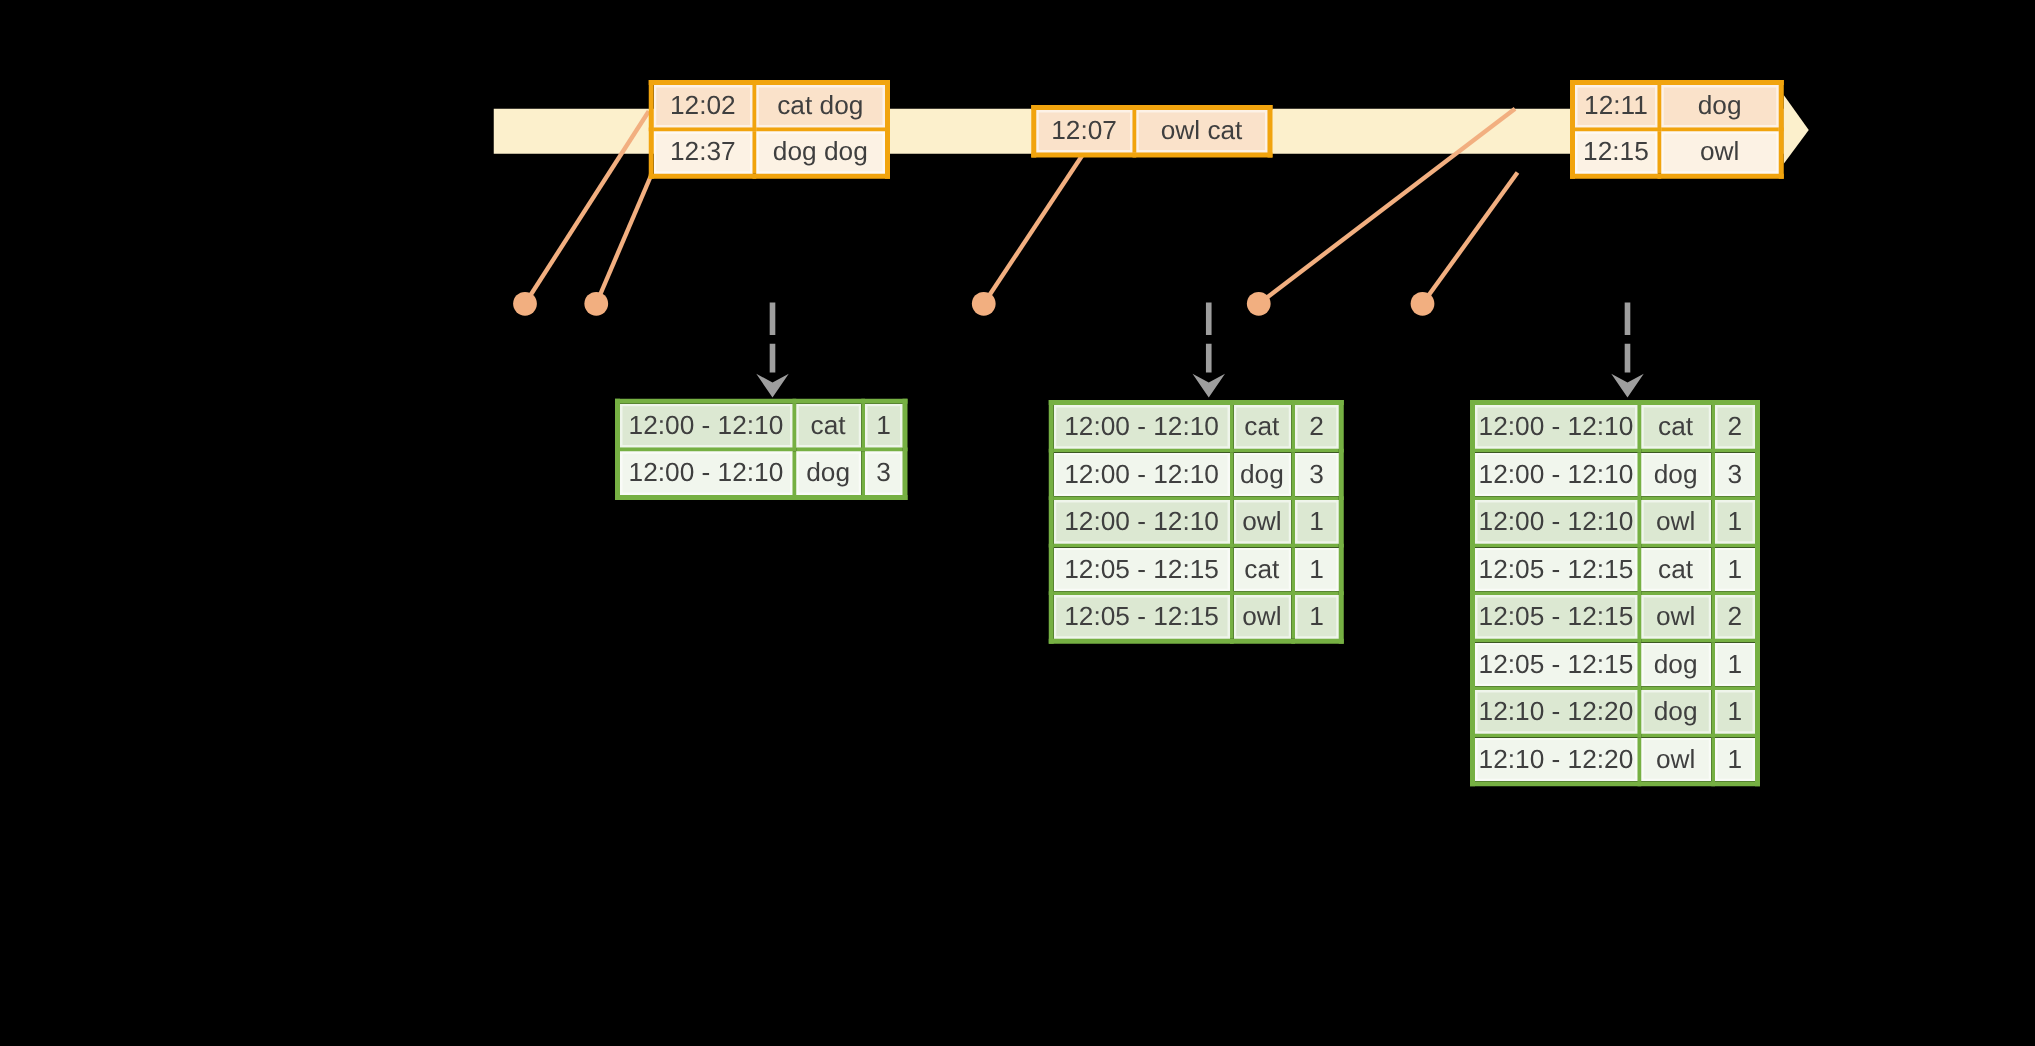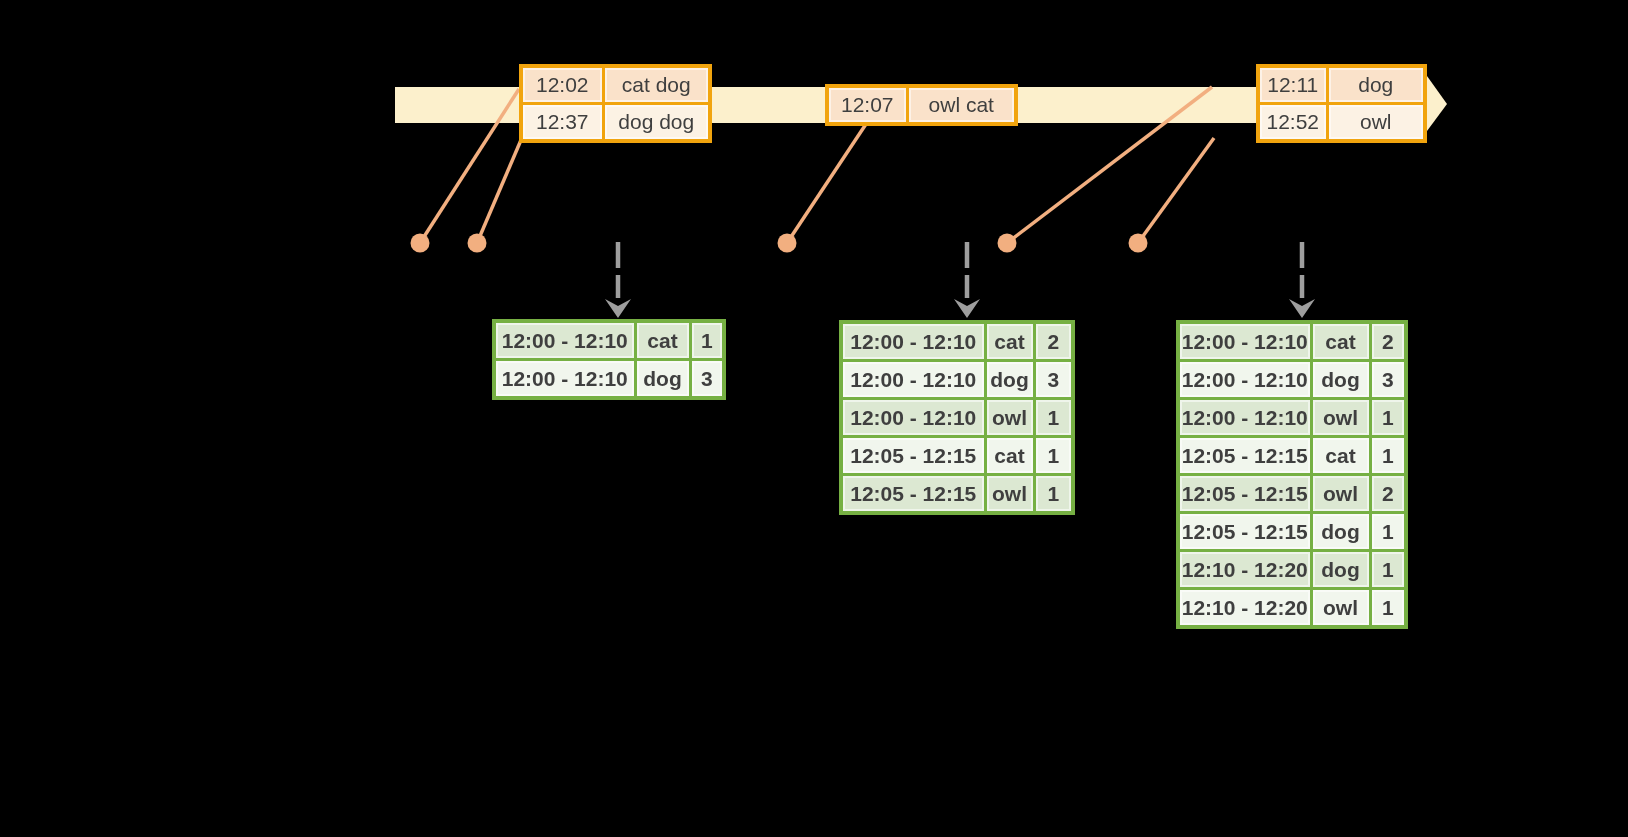--- a/index.html
+++ b/index.html
@@ -24,21 +24,21 @@
     overflow:hidden;
     white-space:nowrap;
     box-shadow:inset 0 0 0 2px rgba(255,255,255,.55);
   }
 
   .event-table{border:4px solid var(--event-border,#f1a40e);}
   .event-table td{border:3px solid var(--event-border,#f1a40e);height:32px;}
   .event-table tr.row-dark  td{background:var(--event-row-dark,#fae2ca);}
   .event-table tr.row-light td{background:var(--event-row-light,#fcf2e4);}
 
-  .result-table{border:4px solid var(--result-border,#76b043);font-weight:bold;}
+  .result-table{border:4px solid var(--result-border,#76b043);}
   .result-table td{border:3px solid var(--result-border,#76b043);height:33px;}
   .result-table tr.row-dark  td{background:var(--result-row-dark,#dce8d2);}
   .result-table tr.row-light td{background:var(--result-row-light,#f1f6ed);}
 
   .band{fill:var(--timeline-band,#fcf0cc);}
   .connector{stroke:var(--connector,#f2af80);stroke-width:3.5;fill:none;}
   .dot{fill:var(--connector,#f2af80);}
   .trigger-line{stroke:var(--trigger-arrow,#9e9e9e);stroke-width:4.5;stroke-dasharray:26 7;fill:none;}
   .trigger-head{fill:var(--trigger-arrow,#9e9e9e);}
 </style>
@@ -112,21 +112,21 @@
     <colgroup>
         <col style="width:69px">
         <col style="width:98px">
       </colgroup>
     <tbody>
         <tr class="row-dark">
           <td>12:11</td>
           <td>dog</td>
         </tr>
         <tr class="row-light">
-          <td>12:52</td>
+          <td>12:15</td>
           <td>owl</td>
         </tr>
       </tbody>
   </table>
 
   <table class="result-table" style="left:492px;top:319px;">
     <colgroup>
         <col style="width:141px">
         <col style="width:55px">
         <col style="width:34px">

